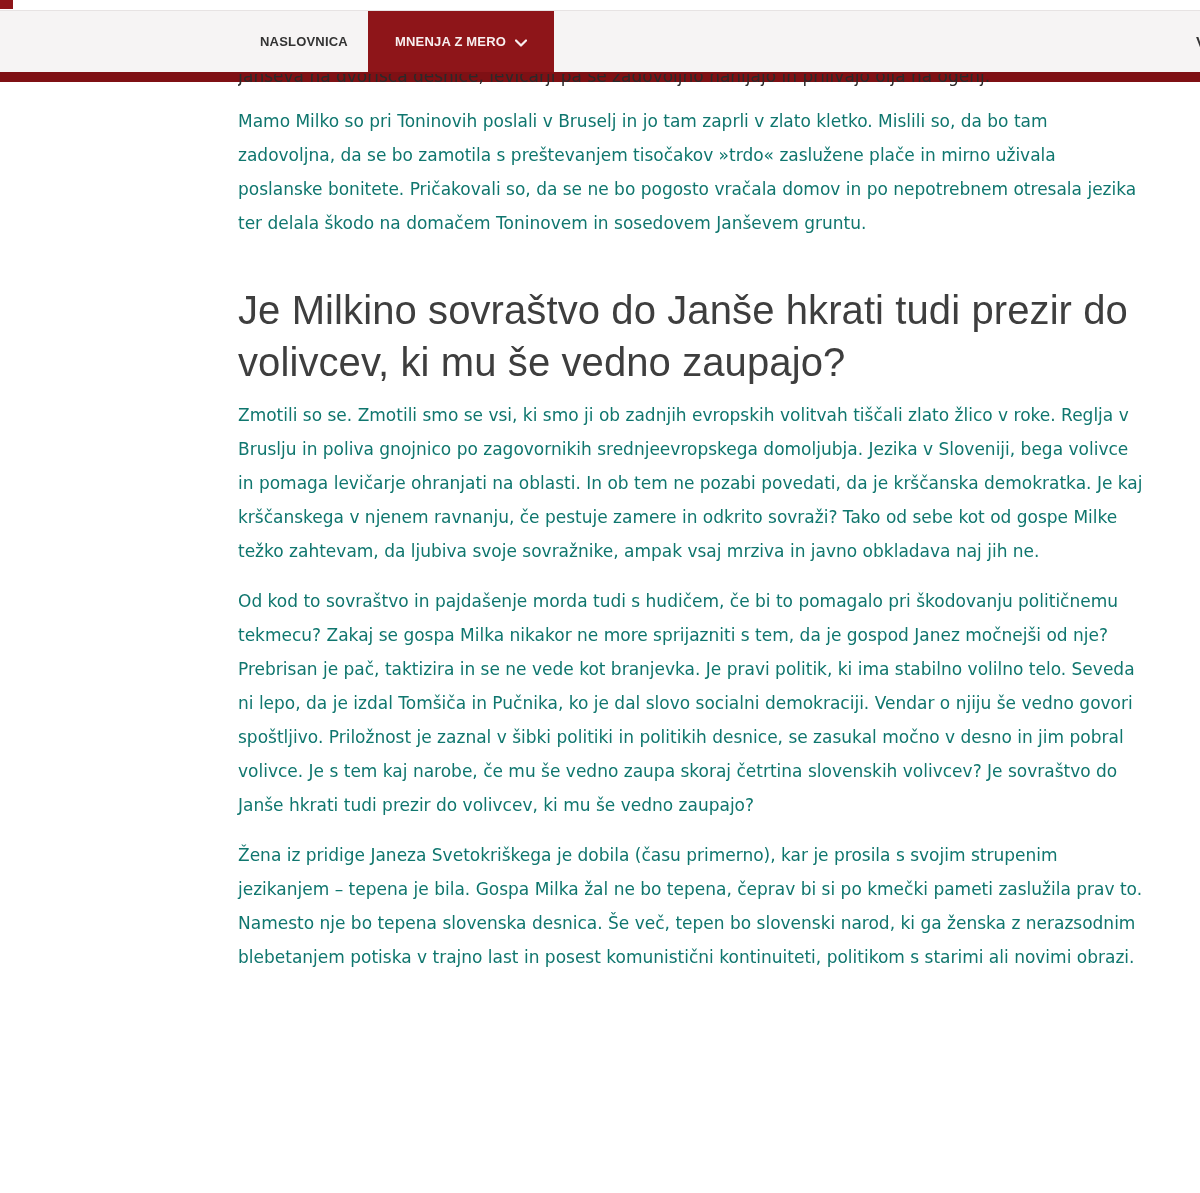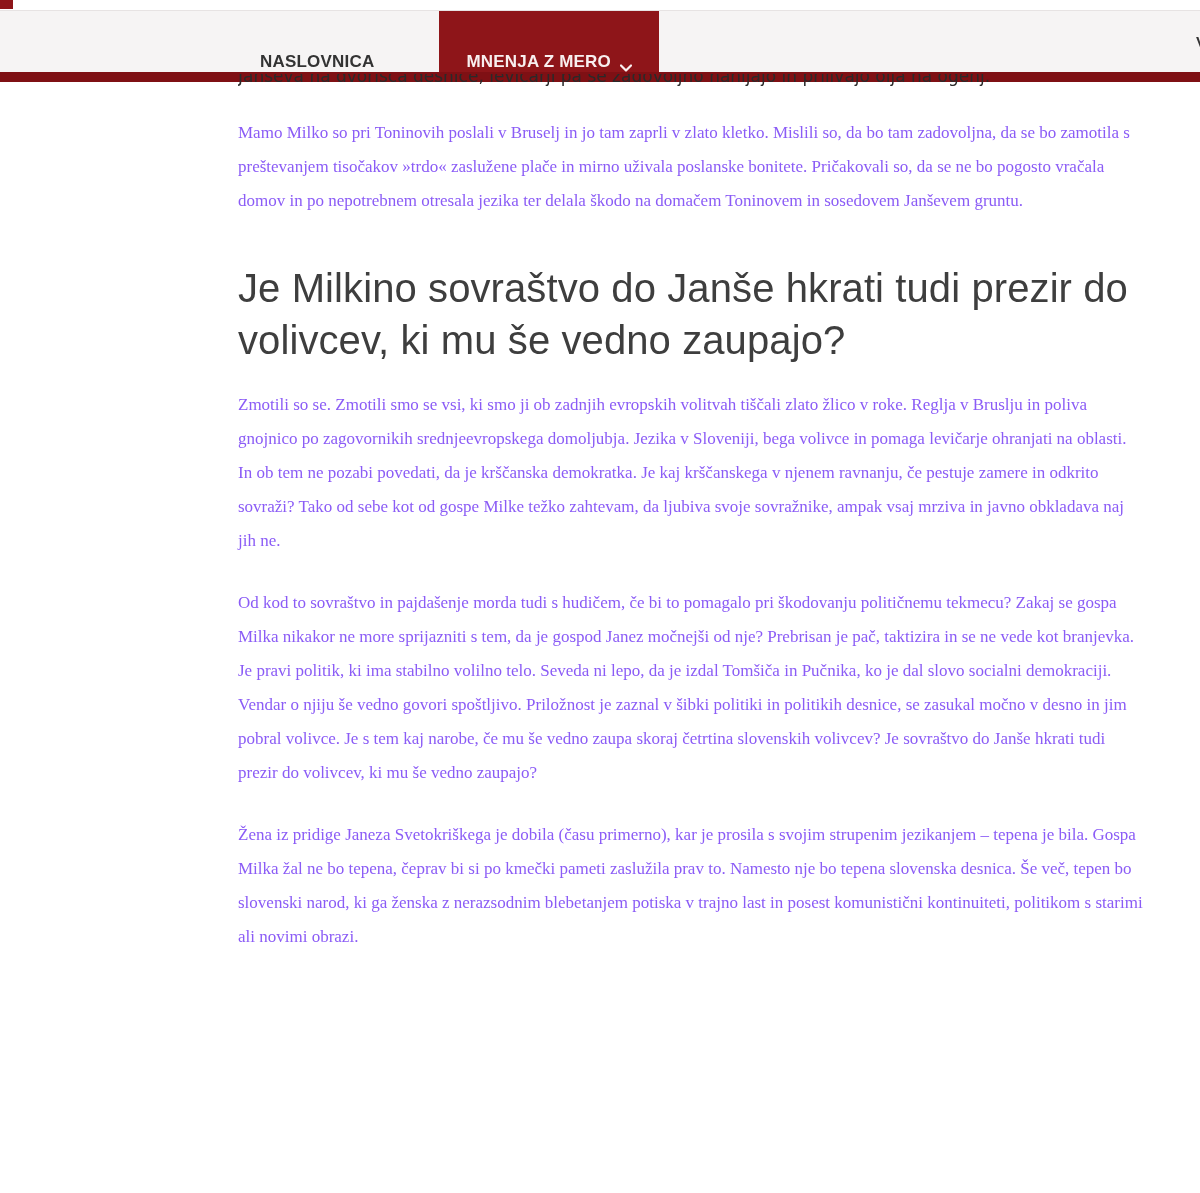--- a/index.html
+++ b/index.html
@@ -26,36 +26,35 @@
     background: #f6f4f4;
     border-top: 1px solid #e7e3e3;
     display: flex;
     align-items: stretch;
     padding-left: 240px;
     overflow: visible;
     font-family: "Liberation Sans", sans-serif;
   }
   .nav-item {
     display: flex;
-    align-items: flex-end;
+    align-items: center;
     gap: 9px;
     padding: 0 20px;
-    font-size: 17px;
+    font-size: 13px;
     font-weight: bold;
     letter-spacing: 0.2px;
     color: #333333;
     white-space: nowrap;
     cursor: pointer;
     text-transform: uppercase;
   }
   .nav-item.active {
     background: #8e1519;
     color: #f8efef;
     padding: 0 27px;
-    margin-left: 45px;
   }
   .nav-item .chev { display: inline-flex; margin-top: 2px; }
   .nav-item-partial {
     position: absolute;
     right: -6px; top: 0; height: 100%;
     display: flex; align-items: center;
     font-size: 15px; font-weight: bold; color: #333333;
     padding-right: 0;
   }
 
@@ -78,23 +77,22 @@
   }
   .clipped-band p {
     margin-top: -15px;
     font-size: 17px;
     line-height: 34px;
     color: #2a2a2a;
   }
   .article p.body-par {
     font-size: 17px;
     line-height: 34px;
-    color: #8b5cf6;
-    margin-top: 28px;
-    font-family: Liberation Serif, serif;
+    color: #0f766e;
+    margin-top: 16px;
   }
   .article h2.article-heading {
     font-family: "Liberation Sans", sans-serif;
     font-weight: 400;
     font-size: 40px;
     line-height: 52px;
     color: #3e3e3e;
     margin-top: 44px;
     margin-bottom: -6px;
     letter-spacing: 0.1px;

